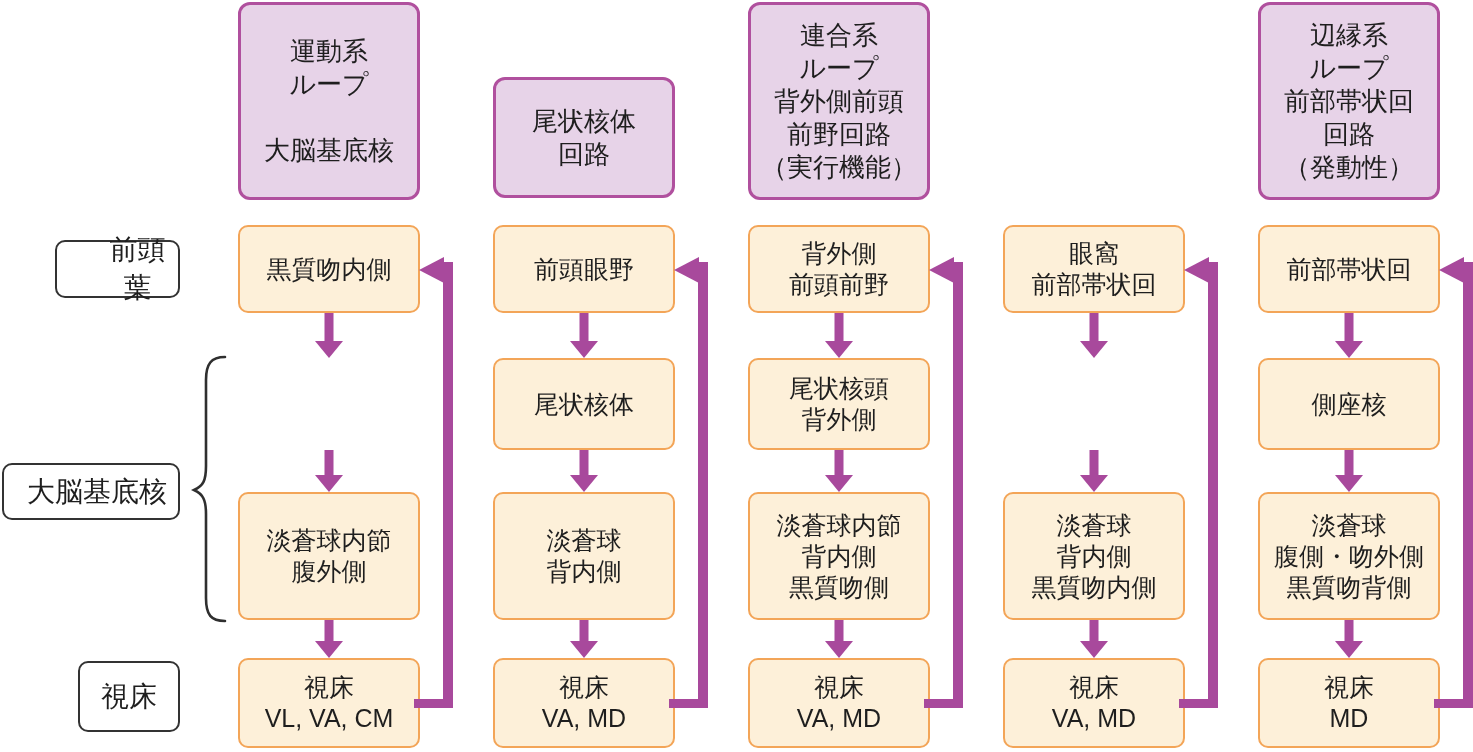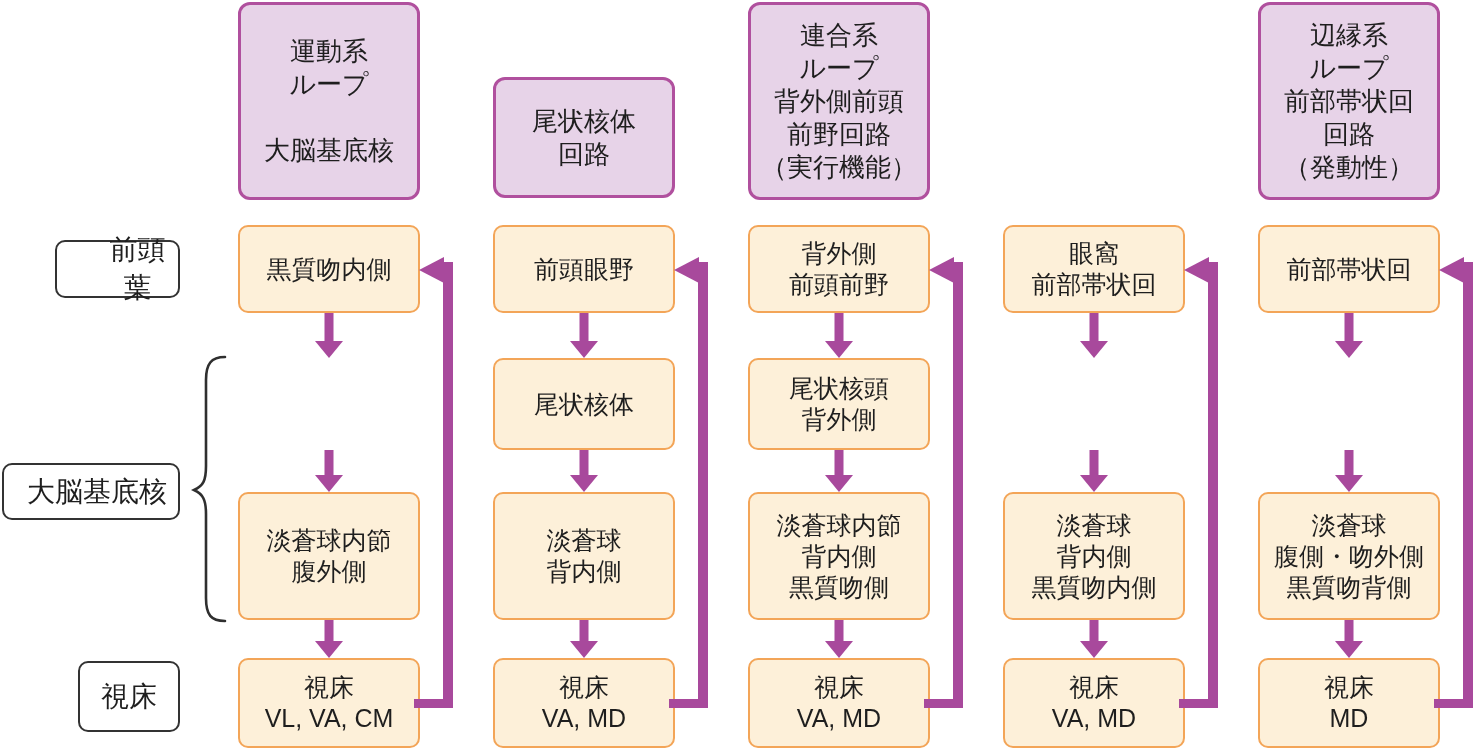--- a/index.html
+++ b/index.html
@@ -160,20 +160,21 @@
   </div>
 
   <div class="col c4">
     <div class="hdr tall">辺縁系
 ループ
 前部帯状回
 回路
 （発動性）</div>
     <div class="node r1">前部帯状回</div>
     <div class="darrow a1"></div>
+    <div class="node r2">側座核</div>
     <div class="darrow a2"></div>
     <div class="node r3">淡蒼球
 腹側・吻外側
 黒質吻背側</div>
     <div class="darrow a3"></div>
     <div class="node r4">視床
 MD</div>
     <div class="loop-v"></div>
     <div class="loop-b"></div>
     <div class="loop-head"></div>

